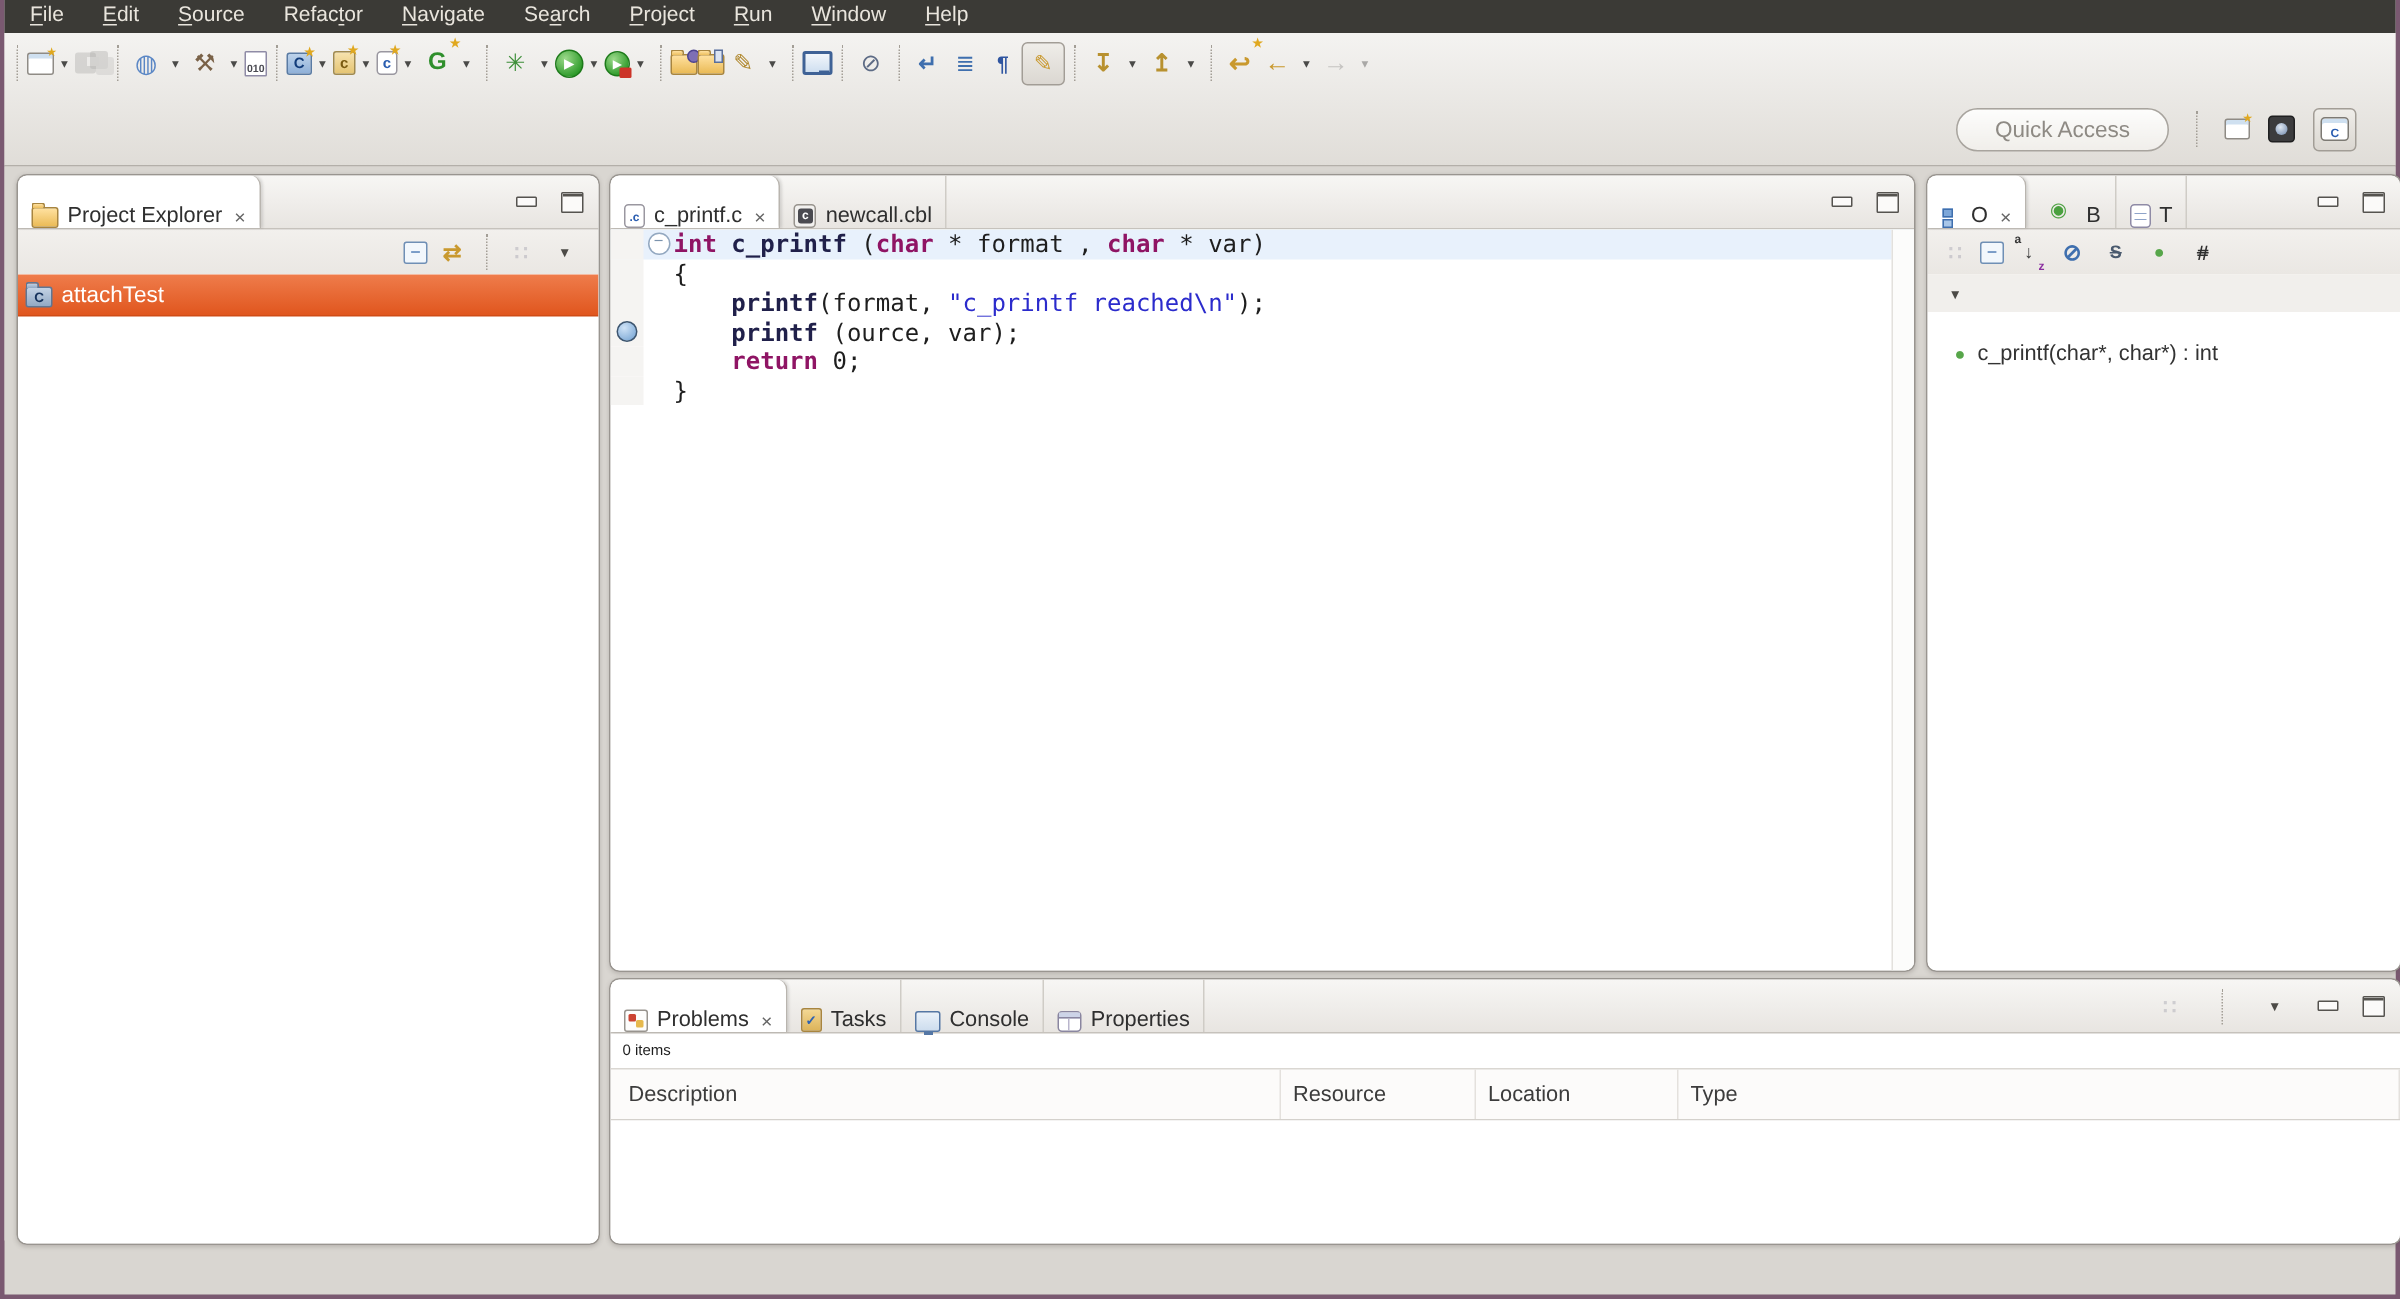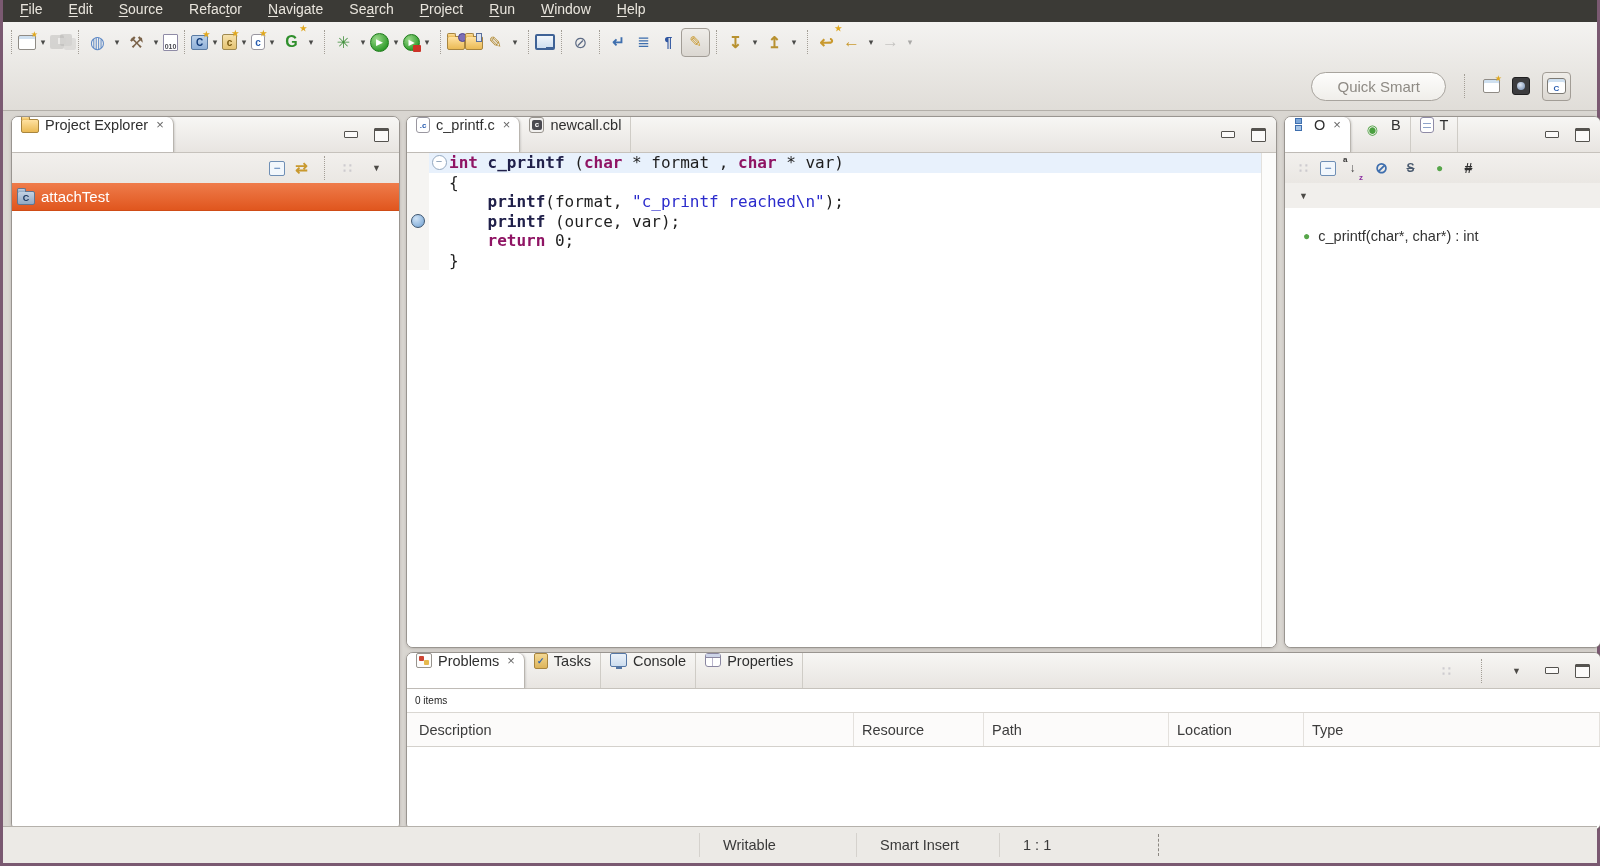--- a/index.html
+++ b/index.html
@@ -115,21 +115,21 @@
   
   .workbench{position:absolute;left:0;right:0;top:111px;bottom:36px;background:#d9d6d1;}
   .panel{position:absolute;background:#fff;border:1px solid #999590;border-radius:7px;
     box-shadow:0 1px 3px rgba(90,85,80,.25);overflow:hidden;display:flex;flex-direction:column;}
   #p-explorer{left:8px;top:5px;width:387px;height:712px;}
   #p-editor{left:403px;top:5px;width:869px;height:530px;}
   #p-outline{left:1281px;top:5px;width:315px;height:530px;}
   #p-problems{left:403px;top:541px;width:1193px;height:176px;}
   .tabrow{height:35px;min-height:35px;background:linear-gradient(#f7f6f4,#e8e5e1);
     border-bottom:1px solid #c6c2bc;display:flex;align-items:stretch;position:relative;}
-  .tab{display:flex;align-items:flex-start;gap:6px;padding:0 9px;font-size:14.5px;color:#2f2f2f;
+  .tab{display:flex;align-items:flex-end;gap:6px;padding:0 9px;font-size:14.5px;color:#2f2f2f;
     border-right:1px solid #cfccc6;cursor:default;}
   .tab.active{background:#fff;border-right:1px solid #b9b5af;border-top-right-radius:7px;
     box-shadow:1px 0 2px rgba(0,0,0,.12);}
   .tclose{color:#666;font-size:13px;margin-left:2px;cursor:default;}
   .controls{position:absolute;right:10px;top:0;height:100%;display:flex;align-items:center;gap:16px;}
   .viewbar{min-height:30px;height:30px;display:flex;align-items:center;background:linear-gradient(#f2f0ed,#eae7e3);gap:4px;}
   .viewbar.right{justify-content:flex-end;padding-right:10px;}
   .viewbar.left{padding-left:6px;}
   .viewbar2{min-height:25px;height:25px;display:flex;align-items:center;background:#f1efec;padding-left:6px;}
   .pcontent{flex:1;background:#fff;position:relative;}
@@ -235,21 +235,21 @@
         <span class="ti drop">▾</span>
         <span class="tsep"></span>
         <span class="ti i-lastedit star">↩</span>
         <span class="ti i-back">←</span>
         <span class="ti drop">▾</span>
         <span class="ti i-fwd dis">→</span>
         <span class="ti drop dis">▾</span>
       </div>
     <div class="tbrow2">
       <div class="tb2right">
-        <div class="qa" id="qa">Quick Smart</div>
+        <div class="qa" id="qa">Quick Access</div>
         <span class="tsep"></span>
         <span id="tb2icons" style="display:flex;align-items:center;gap:12px">
             <span class="ti i-openpersp star"></span>
             <span class="ti i-perspdark"></span>
             <span class="pressedbg">
               <span class="ti i-perspcpp">C</span>
             </span>
           </span>
       </div>
     </div>
@@ -409,38 +409,26 @@
           </div>
       </div>
       <div class="summary">0 items</div>
       <div class="thead" id="pr-thead">
           <div class="th" style="width: 447px; padding-left: 12px;">
             <span>Description</span>
           </div>
           <div class="th" style="width: 130px;">
             <span>Resource</span>
           </div>
-          <div class="th" style="width: 185px;">
-            <span>Path</span>
-          </div>
           <div class="th" style="width: 135px;">
             <span>Location</span>
           </div>
           <div class="th" style="flex: 1 1 0%;">
             <span>Type</span>
           </div>
         </div>
       <div class="pcontent"></div>
     </div>
 
   </div>
 
-  <div class="statusbar" id="statusbar">
-    <span class="sdash"></span>
-  <span class="scell" style="left: 720px;">Writable</span>
-      <span class="ssep" style="left: 696px;"></span>
-      <span class="scell" style="left: 877px;">Smart Insert</span>
-      <span class="ssep" style="left: 853px;"></span>
-      <span class="scell" style="left: 1020px;">1 : 1</span>
-      <span class="ssep" style="left: 996px;"></span>
-    </div>
 
 </div>
 
 </body></html>

